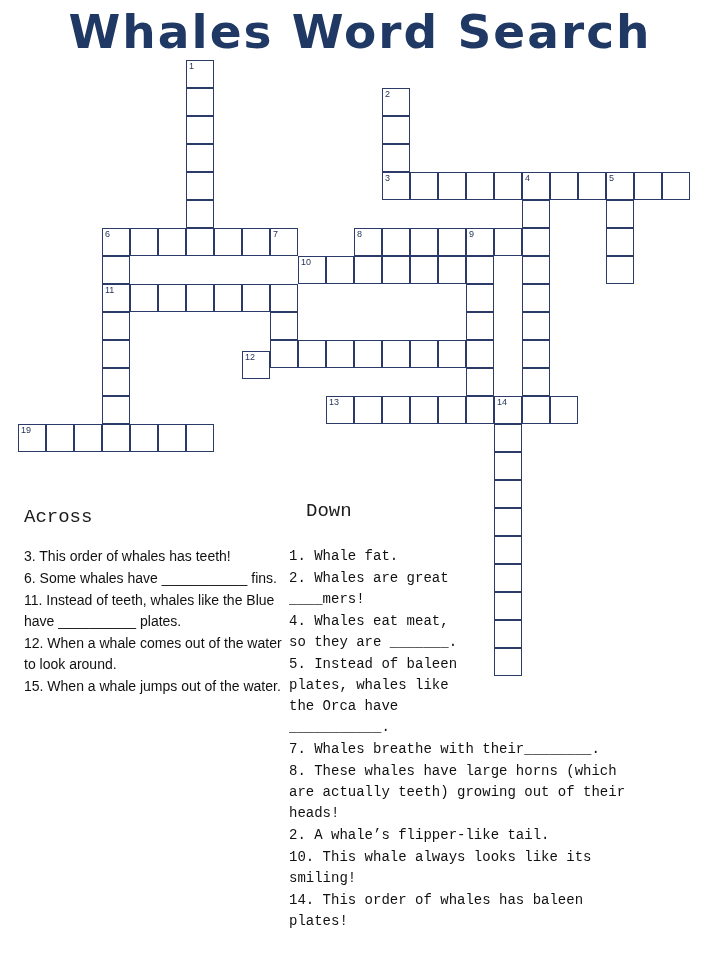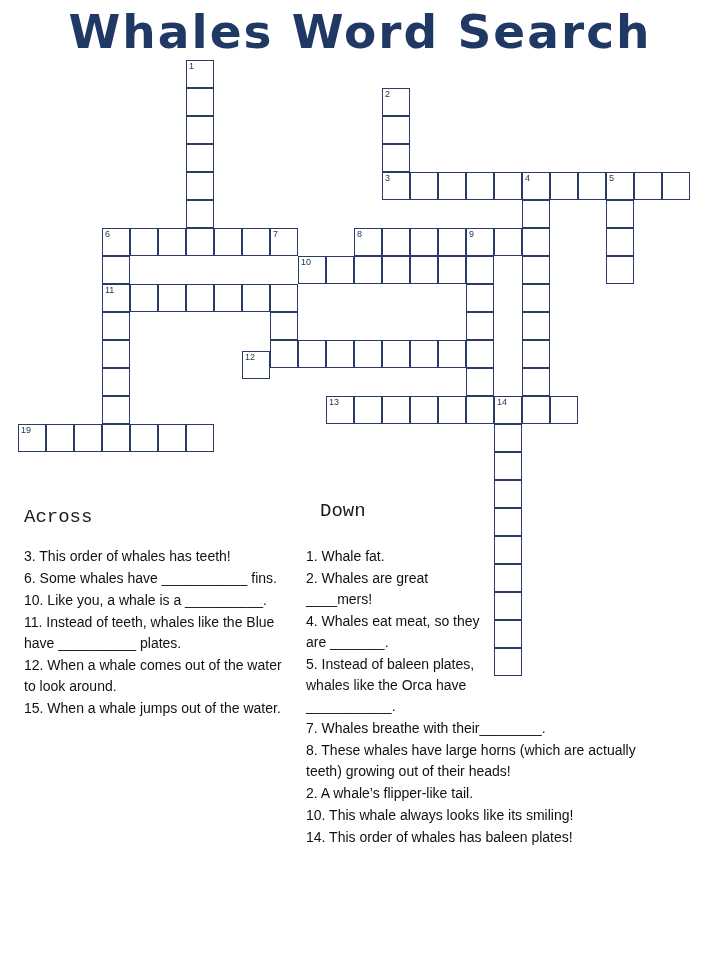--- a/index.html
+++ b/index.html
@@ -62,38 +62,39 @@
     color: #1b1b1b;
     font-family: Liberation Mono, monospace;
   }
   #across-head {
     position: absolute;
     left: 24px;
     top: 506px;
   }
   #down-head {
     position: absolute;
-    left: 320px;
+    left: 306px;
     top: 500px;
   }
   .clue-list {
     position: absolute;
     font-size: 14px;
     line-height: 21px;
     color: #111111;
   }
   #across-list {
     left: 24px;
     top: 546px;
     width: 262px;
   }
   #down-list {
-    left: 306px;
+    left: 289px;
     top: 546px;
     width: 350px;
+    font-family: Liberation Mono, monospace;
   }
   .clue {
     margin: 0 0 1px 0;
   }
   .clue.narrow {
     width: 180px;
   }
 </style>
 </head>
 <body>
@@ -234,21 +235,20 @@
       <div class="cell" style="left: 476px; top: 560px;"></div>
       <div class="cell" style="left: 476px; top: 588px;"></div>
     </div>
 
   <div id="across-head" class="clue-head">Across</div>
   <div id="down-head" class="clue-head">Down</div>
 
   <div id="across-list" class="clue-list">
       <p class="clue">3. This order of whales has teeth!</p>
       <p class="clue">6. Some whales have ___________ fins.</p>
-      <p class="clue">10. Like you, a whale is a __________.</p>
       <p class="clue">11. Instead of teeth, whales like the Blue have __________ plates.</p>
       <p class="clue">12. When a whale comes out of the water to look around.</p>
       <p class="clue">15. When a whale jumps out of the water.</p>
     </div>
   <div id="down-list" class="clue-list">
       <p class="clue narrow">1. Whale fat.</p>
       <p class="clue narrow">2. Whales are great ____mers!</p>
       <p class="clue narrow">4. Whales eat meat, so they are _______.</p>
       <p class="clue narrow">5. Instead of baleen plates, whales like the Orca have ___________.</p>
       <p class="clue">7. Whales breathe with their________.</p>

